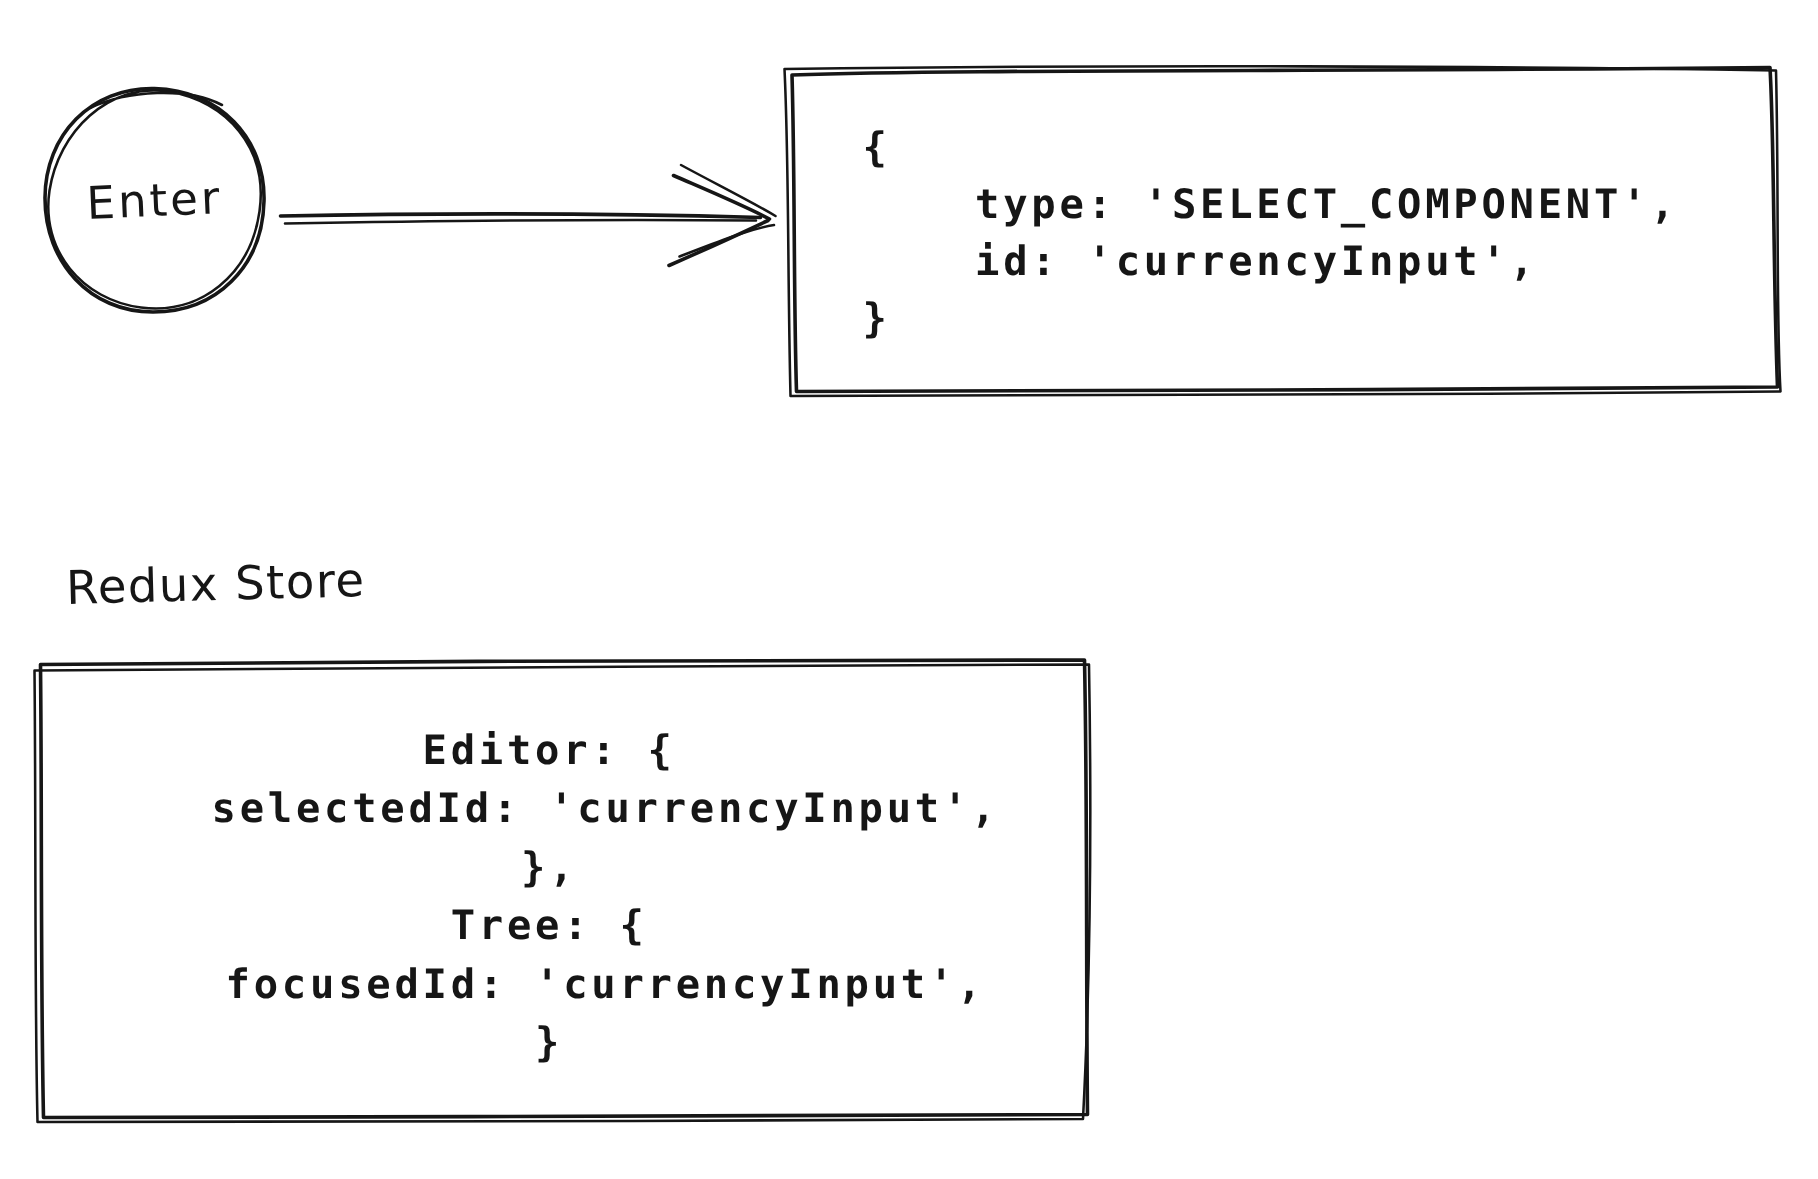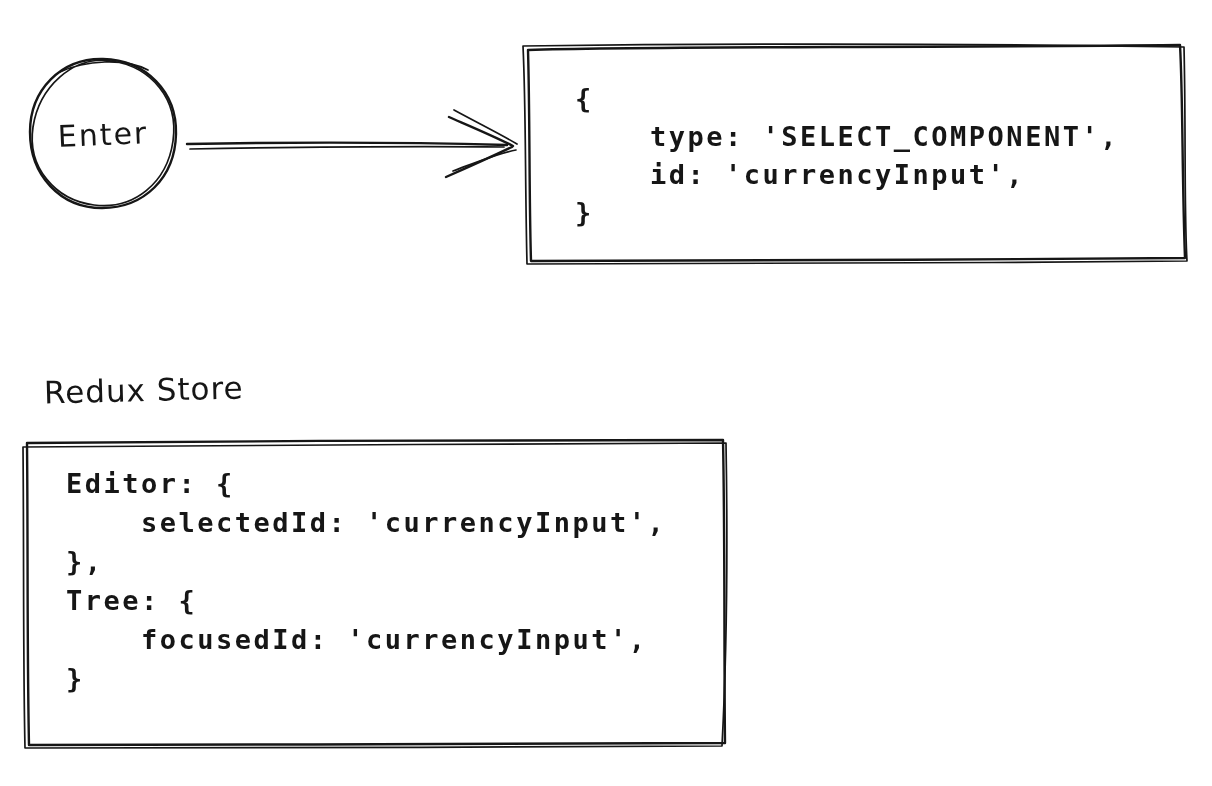--- a/index.html
+++ b/index.html
@@ -64,22 +64,23 @@
     white-space: pre;
     letter-spacing: 2.5px;
   }
   .action-code {
     left: 575px;
     top: 80px;
     line-height: 38px;
   }
   .store-code {
     left: 66px;
-    top: 464px;
+    top: 481px;
     line-height: 39px;
+    text-align: center;
   }
 </style>
 </head>
 <body>
 
 <div class="canvas">
 
   <svg class="sketch-layer" viewBox="0 0 1212 786" xmlns="http://www.w3.org/2000/svg">
 
     <g>

